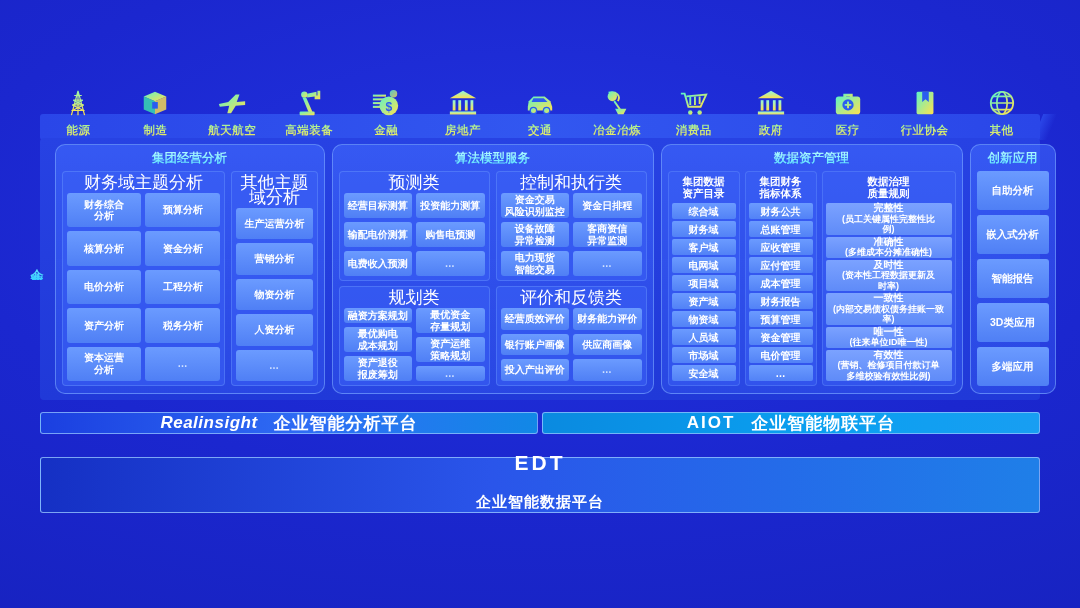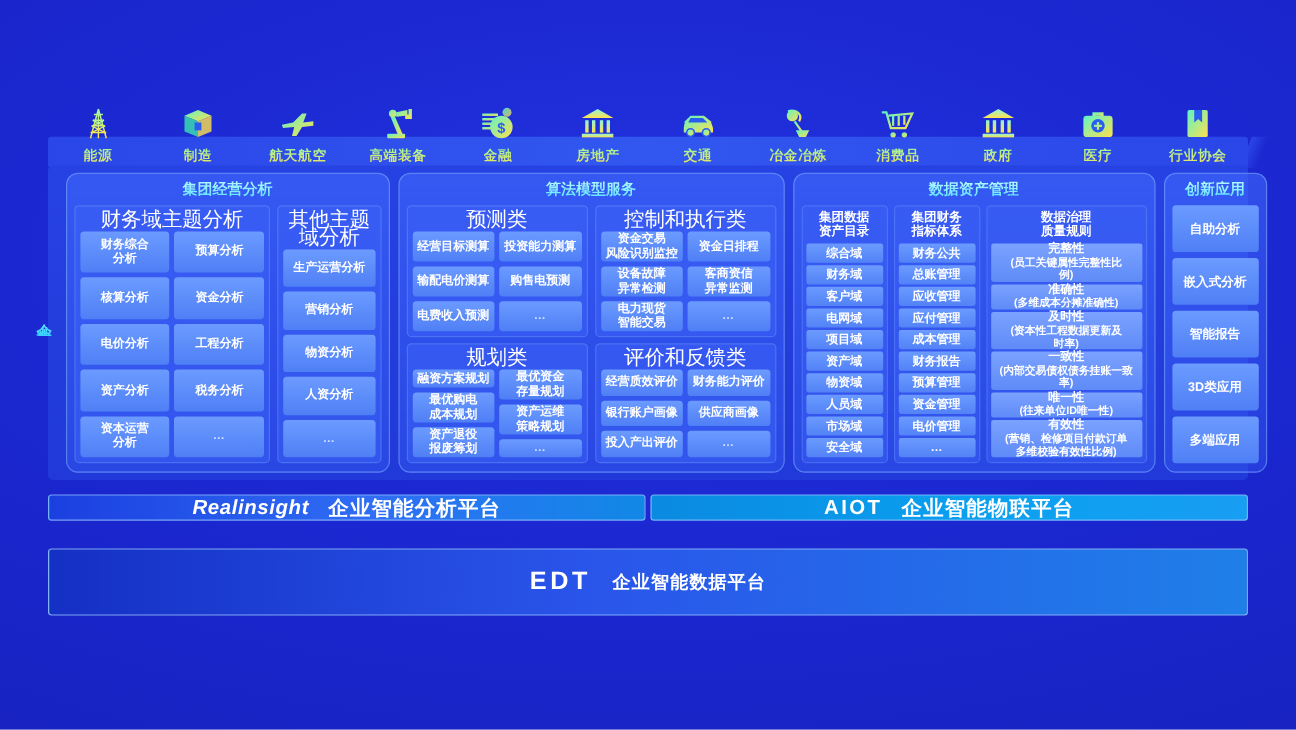--- a/index.html
+++ b/index.html
@@ -168,21 +168,21 @@
   .plat-a { background: linear-gradient(90deg, #1b3fe0 0%, #2f6ef5 55%, #1188e6 100%); }
   .plat-b { background: linear-gradient(90deg, #0a8ae0 0%, #0aa0f0 55%, #189ef2 100%); }
   .plat-logo { font-size: 17px; font-weight: 700; font-style: italic; color: #fff; letter-spacing: .5px; }
   .plat-logo.squared { font-style: normal; letter-spacing: 2px; font-family: "Liberation Sans", sans-serif; }
   .plat-name { font-size: 17px; font-weight: 700; color: #fff; letter-spacing: 1px; font-family: Liberation Serif, serif; }
 
   .base-bar {
     position: absolute; left: 40px; top: 457px; width: 1000px; height: 56px;
     background: linear-gradient(90deg, #1530c4 0%, #2a55ea 45%, #1f7fe8 100%);
     border: 1px solid rgba(150,195,255,.8); border-radius: 3px;
-    display: flex; align-items: center; justify-content: center; gap: 18px;
+    display: flex; align-items: center; justify-content: flex-end; gap: 18px; flex-direction: column;
   }
   .base-logo { font-size: 21px; font-weight: 700; color: #fff; letter-spacing: 3px; }
   .base-name { font-size: 15px; font-weight: 700; color: #fff; letter-spacing: 1px; }
 </style>
 </head>
 <body>
 
 <div id="stage">
 
   <div class="industry-row">
@@ -374,20 +374,36 @@
         <defs>
             <linearGradient id="g12" x1="0" y1="0" x2="1" y2="1">
               <stop offset="0" stop-color="#5ef3c8"></stop>
               <stop offset="1" stop-color="#ffe14d"></stop>
             </linearGradient>
           </defs>
         <rect x="7" y="4" width="18" height="24" rx="1.5" fill="url(#g12)"></rect>
         <path d="M13 4 h7 v11 l-3.5-3 L13 15 Z" fill="#2b5cf0"></path>
       </svg>
       <div class="ind-label">行业协会</div>
+    </div>
+    <div class="ind-item">
+      <svg class="ind-icon" viewBox="0 0 32 32">
+        <defs>
+            <linearGradient id="g13" x1="0" y1="0" x2="1" y2="1">
+              <stop offset="0" stop-color="#5ef3c8"></stop>
+              <stop offset="1" stop-color="#ffe14d"></stop>
+            </linearGradient>
+          </defs>
+        <g stroke="url(#g13)" stroke-width="1.8" fill="none">
+          <circle cx="16" cy="16" r="12"></circle>
+          <ellipse cx="16" cy="16" rx="5.5" ry="12"></ellipse>
+          <path d="M4 16h24 M6 9h20 M6 23h20"></path>
+        </g>
+      </svg>
+      <div class="ind-label">其他</div>
     </div>
   </div>
 
   <div class="board">
     <div class="vert-label">
       <span>企业数字化应用</span>
     </div>
     <div class="board-inner">
 
       <div class="panel" id="p1">

